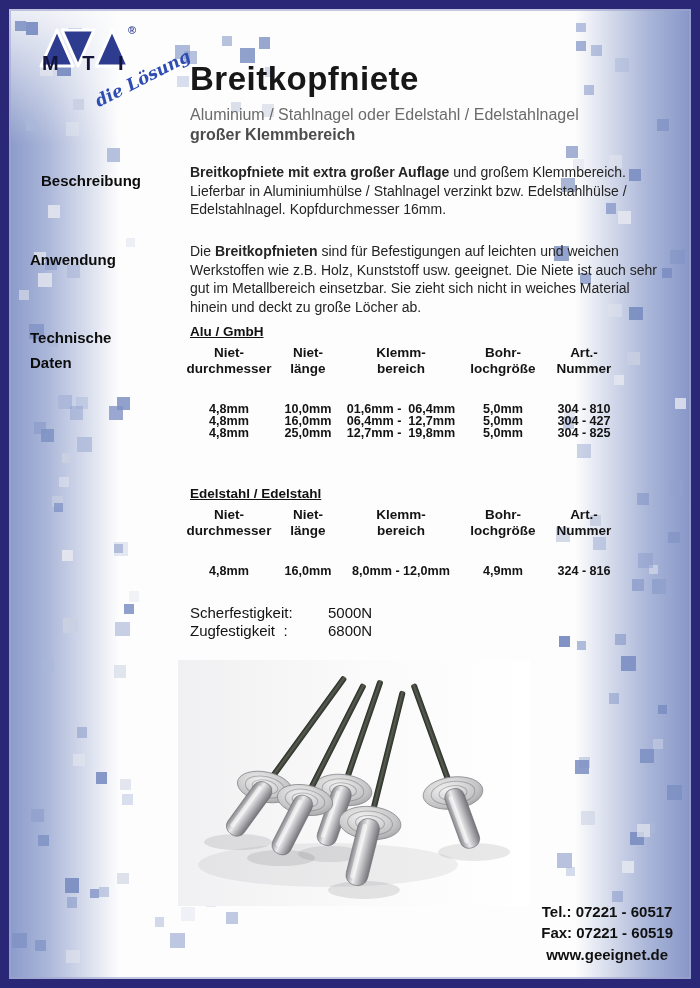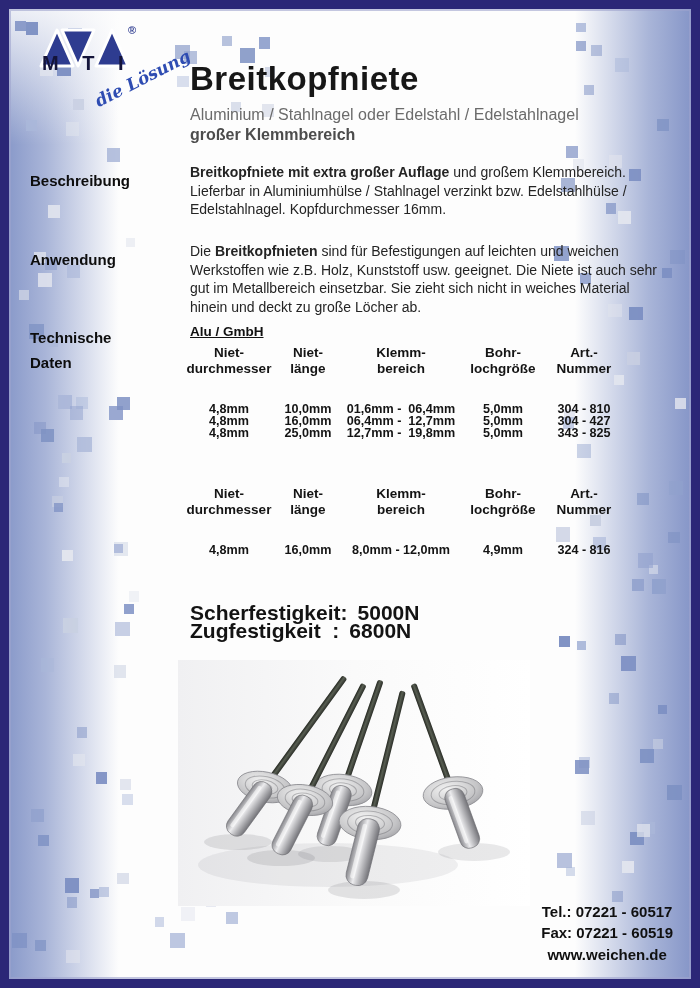--- a/index.html
+++ b/index.html
@@ -31,21 +31,21 @@
   .para .b{font-weight:bold;}
 
   
   .dtable{position:absolute;left:184px;z-index:10;}
   .t-title{margin-left:6px;font-size:13.5px;font-weight:bold;text-decoration:underline;margin-bottom:6px;color:#111;}
   .t-head,.t-row{display:grid;grid-template-columns:90px 68px 118px 86px 76px;}
   .t-head .hc{white-space:pre-line;text-align:center;font-weight:bold;font-size:13.5px;line-height:15.5px;color:#141414;}
   .t-body{margin-top:28px;}
   .t-row .tc{text-align:center;font-weight:bold;font-size:12.6px;line-height:11.8px;color:#141414;white-space:pre;}
 
-  .strength{font-size:21px;font-weight:bold;color:#131313;line-height:17.5px;}
+  .strength{font-size:15px;font-weight:normal;color:#131313;line-height:17.5px;}
   .strength .lab{display:inline-block;white-space:pre;min-width:128px;}
   .strength .val{margin-left:10px;}
 
   .footer{font-size:15px;font-weight:bold;color:#101010;line-height:21.3px;}
   .footer-right{text-align:right;}
 </style>
 </head>
 <body>
 
 <div class="page">
@@ -188,21 +188,21 @@
     </svg>
   </div>
   <div class="z logo-reg" style="left:128px;top:24px;">®</div>
   <div class="z logo-letters" style="left:42px;top:52px;">M T I</div>
   <div class="z logo-tagline" style="left:96px;top:92px;">die Lösung</div>
 
   <h1 class="z title" style="left:190px;top:60px;">Breitkopfniete</h1>
   <div class="z subtitle" style="left:190px;top:106px;">Aluminium / Stahlnagel oder Edelstahl / Edelstahlnagel</div>
   <div class="z subtitle-bold" style="left:190px;top:126px;">großer Klemmbereich</div>
 
-  <div class="z sec-label" style="left:30px;top:168px;">Beschreibung</div>
+  <div class="z sec-label" style="left:41px;top:168px;">Beschreibung</div>
   <p class="z para" style="left:190px;top:163px;"><span class="b">Breitkopfniete mit extra großer Auflage</span><span> und großem Klemmbereich. Lieferbar in Aluminiumhülse / Stahlnagel verzinkt bzw. Edelstahlhülse / Edelstahlnagel. Kopfdurchmesser 16mm.</span></p>
 
   <div class="z sec-label" style="left:30px;top:247px;">Anwendung</div>
   <p class="z para" style="left:190px;top:242px;"><span>Die </span><span class="b">Breitkopfnieten</span><span> sind für Befestigungen auf leichten und weichen Werkstoffen wie z.B. Holz, Kunststoff usw. geeignet. Die Niete ist auch sehr gut im Metallbereich einsetzbar. Sie zieht sich nicht in weiches Material hinein und deckt zu große Löcher ab.</span></p>
 
   <div class="z sec-label" style="left:30px;top:325px;">
     <div>Technische</div>
     <div>Daten</div>
   </div>
 
@@ -233,26 +233,27 @@
           <div class="tc">16,0mm</div>
           <div class="tc">06,4mm -  12,7mm</div>
           <div class="tc">5,0mm</div>
           <div class="tc">304 - 427</div>
         </div>
         <div class="t-row">
           <div class="tc">4,8mm</div>
           <div class="tc">25,0mm</div>
           <div class="tc">12,7mm -  19,8mm</div>
           <div class="tc">5,0mm</div>
-          <div class="tc">343 - 825</div>
+          <div class="tc">304 - 825</div>
         </div>
       </div>
   </div>
 
   <div class="dtable" style="top:486px;">
+    <div class="t-title">Edelstahl / Edelstahl</div>
     <div class="t-head">
         <div class="hc">Niet-
 durchmesser</div>
         <div class="hc">Niet-
 länge</div>
         <div class="hc">Klemm-
 bereich</div>
         <div class="hc">Bohr-
 lochgröße</div>
         <div class="hc">Art.-
@@ -385,17 +386,17 @@
             <rect x="-11" y="-4" width="22" height="68" rx="10" fill="url(#gb)" stroke="#6f6f74" stroke-width="0.6"></rect>
             <rect x="-6.5" y="2" width="4.5" height="56" rx="2" fill="rgba(255,255,255,0.55)"></rect>
           </g>
       </g>
     </svg>
   </div>
 
   <div class="z footer footer-right" style="right:27px;top:901px;text-align:center;">
     <div>Tel.: 07221 - 60517</div>
     <div>Fax: 07221 - 60519</div>
-    <div>www.weichen.de</div>
+    <div>www.geeignet.de</div>
   </div>
 
   <div class="frame"></div>
 </div>
 
 </body></html>

